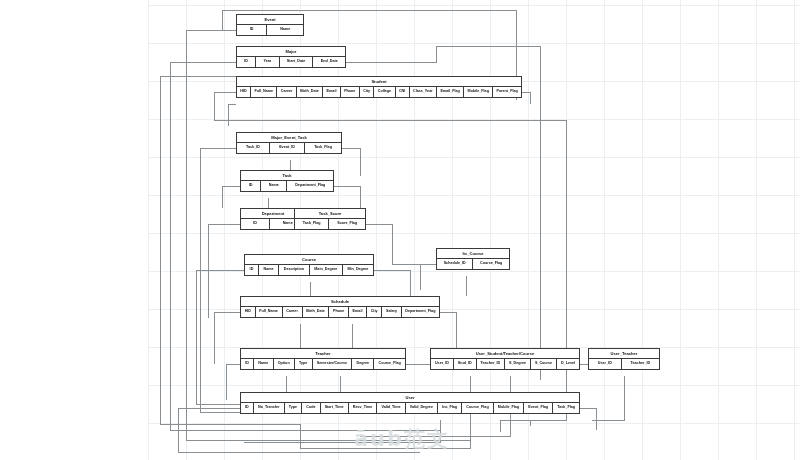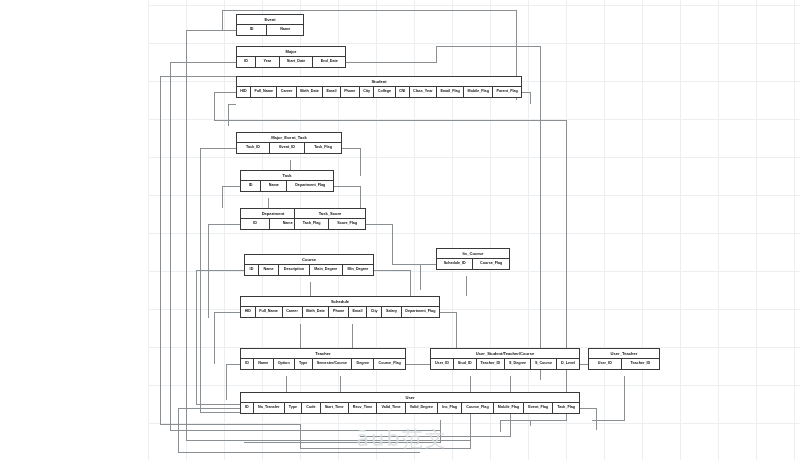--- a/index.html
+++ b/index.html
@@ -36,20 +36,21 @@
     width: 140px; height: 30px;
     font-family: "DejaVu Sans", sans-serif;
     font-size: 21px;
     letter-spacing: 2px;
     color: #d8dde0;
     opacity: 0.85;
     text-align: center;
     line-height: 30px;
     user-select: none;
     white-space: nowrap;
+    font-weight: bold;
   }
   
   .entity {
     position: absolute;
     background: #ffffff;
     border: 1px solid #3a3a3a;
     box-sizing: border-box;
     z-index: 5;
   }
   .ent-title {

